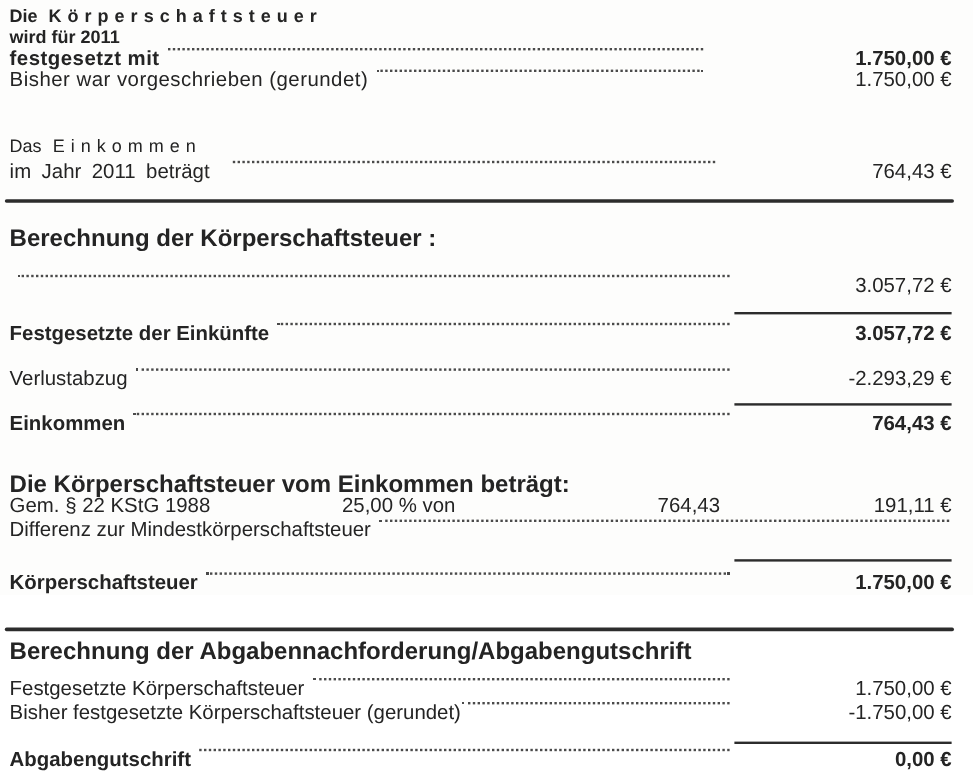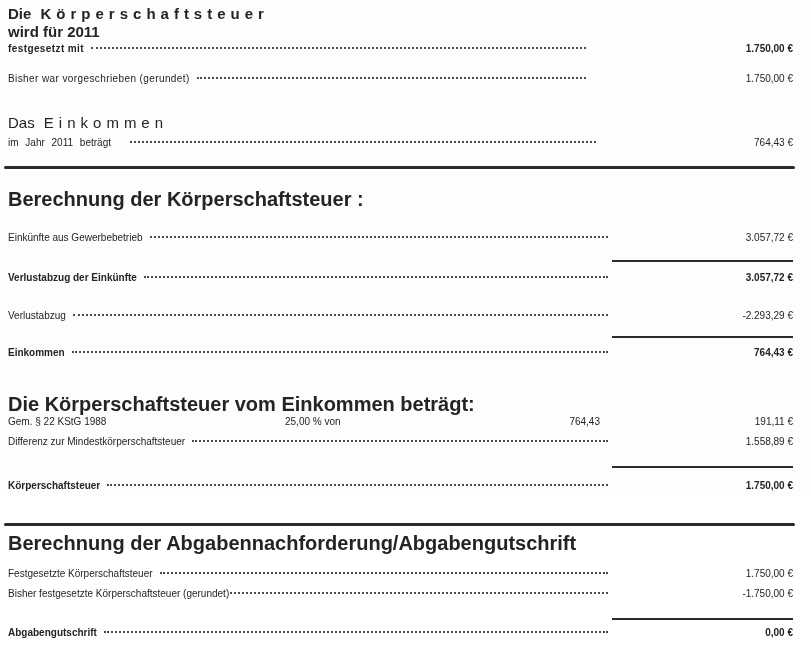--- a/index.html
+++ b/index.html
@@ -15,22 +15,22 @@
     width:811px; height:496px;
     background:#fdfdfc;
   }
   .abs { position:absolute; }
   .txt { font-size:15px; line-height:18px; white-space:nowrap; }
   .bold { font-weight:bold; }
   .spaced { letter-spacing:5px; }
   .tracked { letter-spacing:0.4px; }
   .row {
     position:absolute; left:8px; width:785px;
-    display:flex; align-items:center;
-    font-size:10px; line-height:18px;
+    display:flex; align-items:flex-start;
+    font-size:17px; line-height:18px;
   }
   .row .label { white-space:nowrap; }
   .leader {
     flex:1 1 auto;
     border-bottom:2px dotted #4a4a4a;
     margin:0 2px 3px 7px;
     min-width:10px;
   }
   .value { width:183px; text-align:right; white-space:nowrap; }
   .value-wide { width:205px; text-align:right; white-space:nowrap; }
@@ -59,50 +59,49 @@
     <span>Die</span>
     <span class="spaced" style="margin-left:5px;">Körperschaftsteuer</span>
   </div>
   <div class="abs txt bold" style="top:23px; left:8px;">wird für 2011</div>
 
   <div class="row" style="top:40px;">
     <span class="label bold tracked">festgesetzt mit</span>
     <span class="leader"></span>
     <span class="value-wide bold">1.750,00 €</span>
   </div>
-  <div class="row" style="top:58px;margin-top:12px;">
+  <div class="row" style="top:58px;">
     <span class="label tracked">Bisher war vorgeschrieben (gerundet)</span>
     <span class="leader"></span>
     <span class="value-wide">1.750,00 €</span>
   </div>
 
   <div class="abs txt" style="top:114px; left:8px;">
     <span>Das</span>
     <span class="spaced" style="margin-left:5px;">Einkommen</span>
   </div>
   <div class="row" style="top:134px;gap:12px;">
     <span class="label wordspace">im Jahr 2011 beträgt</span>
     <span class="leader"></span>
     <span class="value">764,43 €</span>
   </div>
 
   <div class="hline" style="top:166px;"></div>
 
   <div class="heading" style="top:188px;">Berechnung der Körperschaftsteuer :</div>
 
   <div class="row" style="top:229px;">
-    <span class="label">Einkünfte aus Gewerbebetrieb</span>
     <span class="leader"></span>
     <span class="value">3.057,72 €</span>
   </div>
 
   <div class="sline" style="top:260px;"></div>
 
   <div class="row" style="top:269px;">
-    <span class="label bold">Verlustabzug der Einkünfte</span>
+    <span class="label bold">Festgesetzte der Einkünfte</span>
     <span class="leader"></span>
     <span class="value bold">3.057,72 €</span>
   </div>
 
   <div class="row" style="top:307px;">
     <span class="label">Verlustabzug</span>
     <span class="leader"></span>
     <span class="value">-2.293,29 €</span>
   </div>
 
@@ -119,21 +118,20 @@
   <div class="row" style="top:413px;">
     <span class="label" style="width:277px;">Gem. § 22 KStG 1988</span>
     <span class="col-rate">25,00 % von</span>
     <span class="col-base">764,43</span>
     <span class="value">191,11 €</span>
   </div>
 
   <div class="row" style="top:433px;">
     <span class="label">Differenz zur Mindestkörperschaftsteuer</span>
     <span class="leader"></span>
-    <span class="value">1.558,89 €</span>
   </div>
 
   <div class="sline" style="top:466px;"></div>
 
   <div class="row" style="top:477px;">
     <span class="label bold">Körperschaftsteuer</span>
     <span class="leader"></span>
     <span class="value bold">1.750,00 €</span>
   </div>
 

